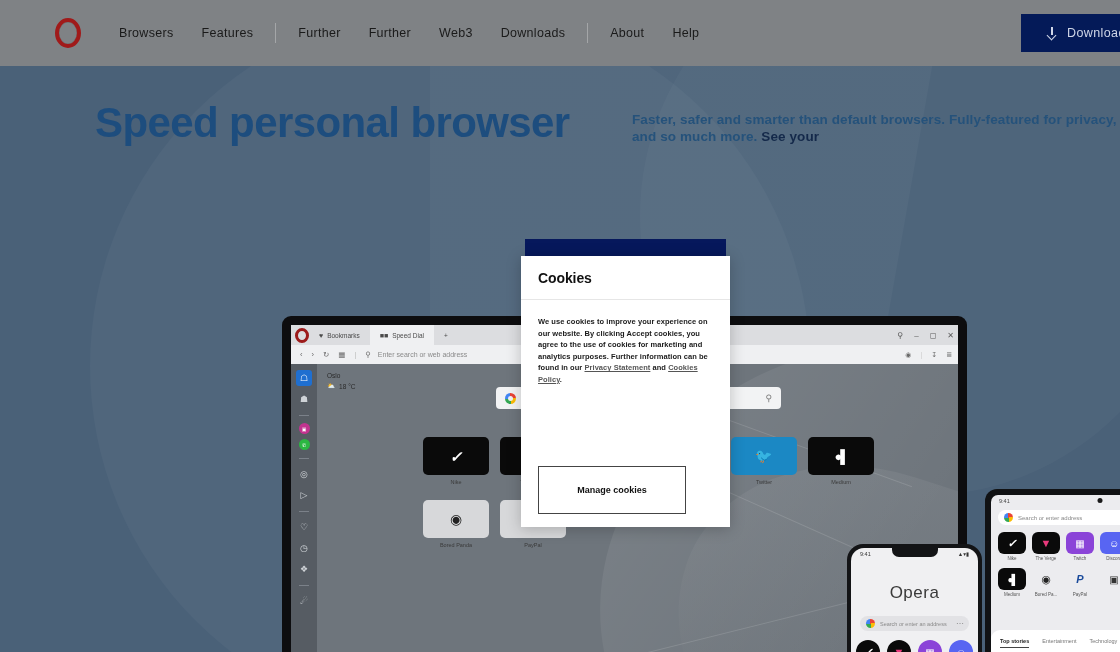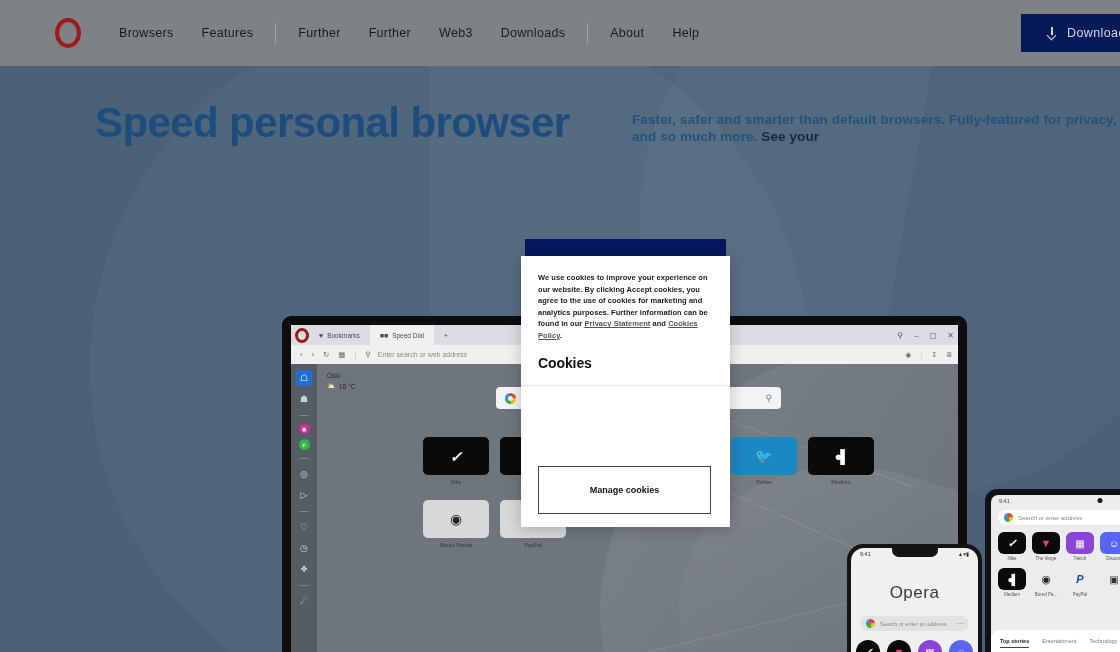--- a/index.html
+++ b/index.html
@@ -221,21 +221,21 @@
     padding:16px 17px 0; font-size:7.5px; line-height:11.6px; color:#1a1a1a;
     font-weight:bold; letter-spacing:.05px;
   }
   #cookie-body a{ color:#555; text-decoration:underline; font-weight:bold; cursor:pointer; }
   #btn-accept{
     position:absolute; left:538px; top:342px; width:175px; height:48px;
     background:#1f85d8; color:#fff; font-size:9px; font-weight:bold;
     display:flex; align-items:center; justify-content:center; cursor:pointer; z-index:51;
   }
   #btn-manage{
-    position:absolute; left:538px; top:400px; width:173px; height:48px;
+    position:absolute; left:538px; top:400px; width:148px; height:48px;
     background:#fff; border:1px solid #444; color:#111; font-size:9px; font-weight:bold;
     display:flex; align-items:center; justify-content:center; cursor:pointer; z-index:51;
   }
 
   
   .swoosh{ color:#fff; font-size:15px; font-style:italic; font-weight:bold; line-height:1; }
 </style>
 </head>
 <body>
 
@@ -502,25 +502,25 @@
 
           </div>
         </div>
 
       </div>
     </div>
 
     <div id="navy-cta"></div>
 
     <div id="cookie">
+      <div id="cookie-head">
+        <div id="cookie-title">Cookies</div>
+      </div>
       <div id="cookie-body">
         <span>We use cookies to improve your experience on our website. By clicking Accept cookies, you agree to the use of cookies for marketing and analytics purposes. Further information can be found in our </span><a>Privacy Statement</a><span> and </span><a>Cookies Policy</a><span>.</span>
-      </div>
-      <div id="cookie-head">
-        <div id="cookie-title">Cookies</div>
       </div>
     </div>
     <div id="btn-manage">Manage cookies</div>
   </div>
 
   <div id="header">
     <div id="logo">
         <div class="ring"></div>
       </div>
     <div id="nav">

